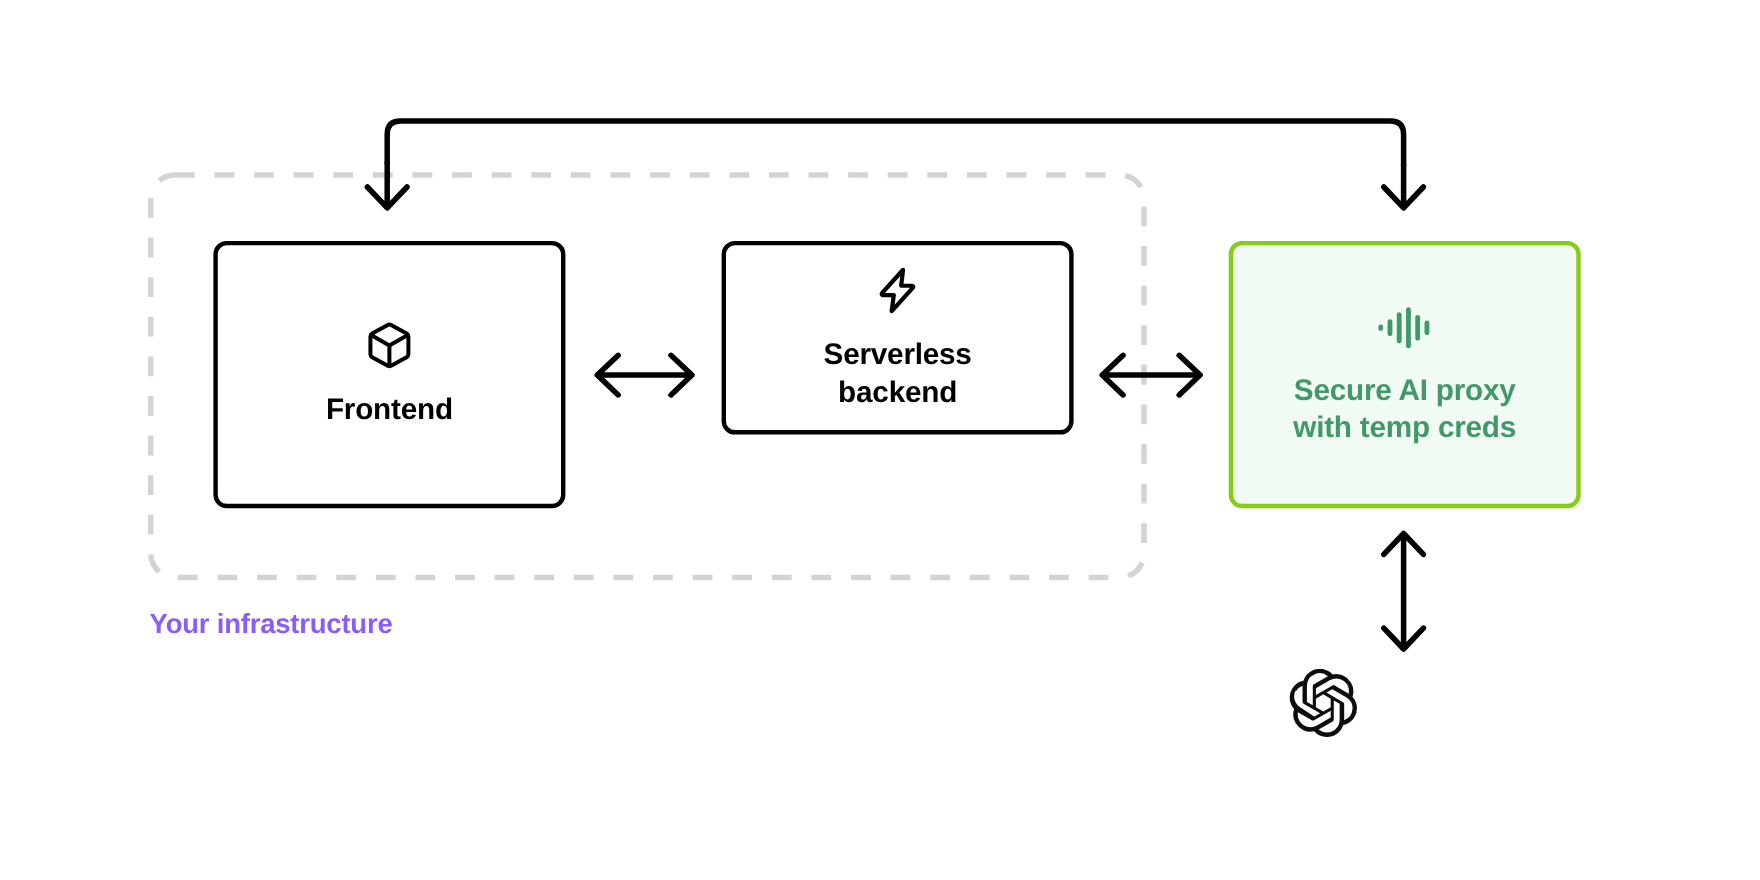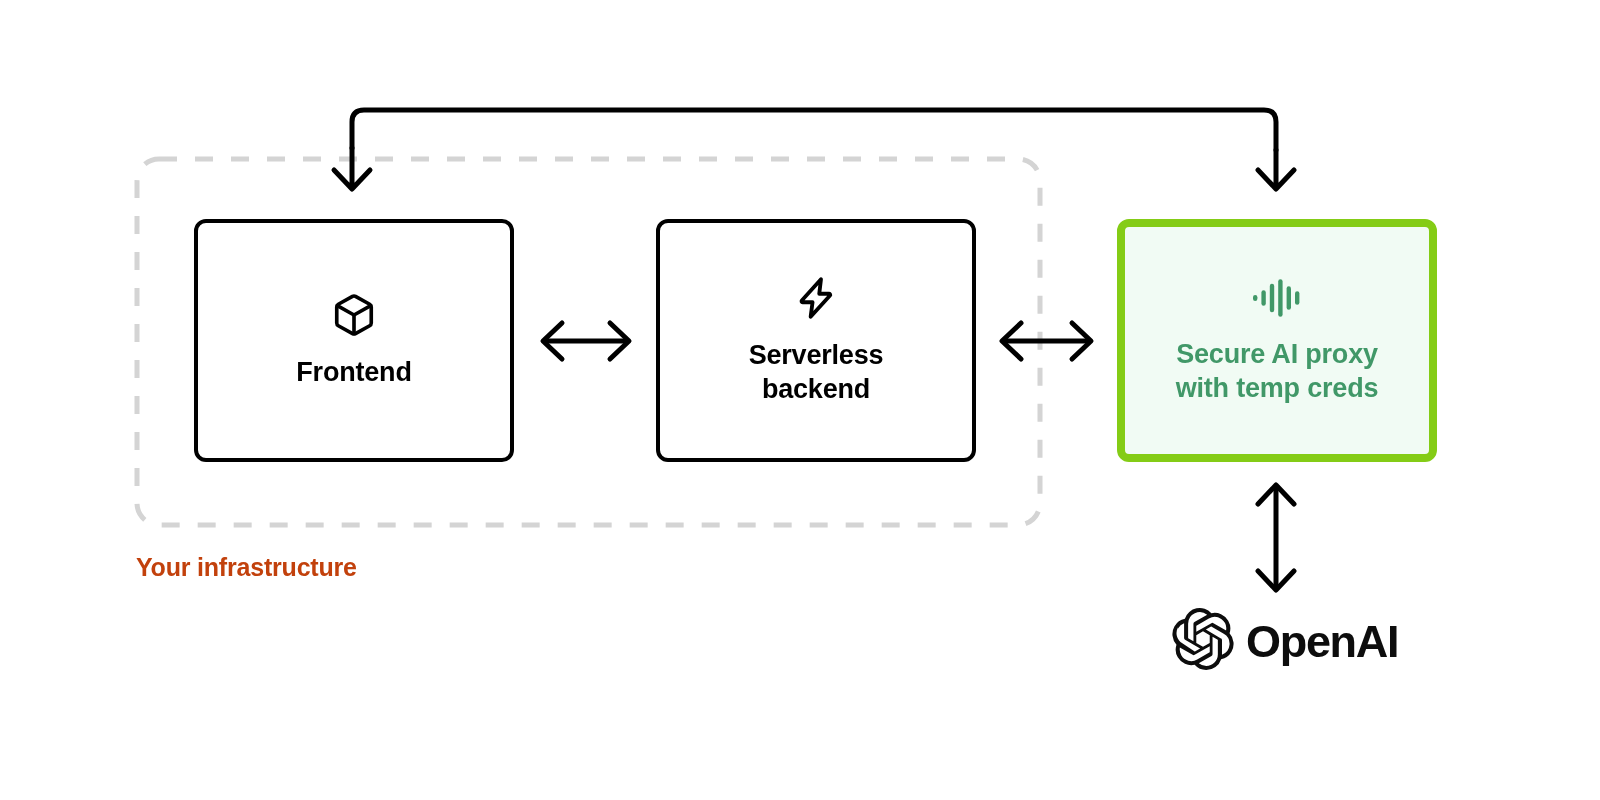--- a/index.html
+++ b/index.html
@@ -43,21 +43,21 @@
     text-align: center;
   }
 
   .node-plain {
     background: #ffffff;
     border: 4px solid #000000;
   }
 
   .node-accent {
     background: #f1fbf4;
-    border: 8px solid #84cc16;
+    border: 4px solid #84cc16;
   }
 
   .node-icon {
     display: block;
     margin-bottom: 14px;
   }
 
   .node-label {
     font-size: 27px;
     font-weight: 700;
@@ -76,39 +76,39 @@
     top: 219px;
     width: 320px;
     height: 243px;
     text-align: center;
   }
 
   #node-backend {
     left: 656px;
     top: 219px;
     width: 320px;
-    height: 243px;
+    height: 176px;
   }
 
   #node-proxy {
     left: 1117px;
     top: 219px;
     width: 320px;
     height: 243px;
   }
 
   
   #boundary-caption {
     position: absolute;
     left: 136px;
     top: 553px;
     font-size: 25px;
     font-weight: 700;
     letter-spacing: -0.2px;
-    color: #c2410c;
+    color: #8b5cf6;
   }
 
   
   #openai-lockup {
     position: absolute;
     left: 1172px;
     top: 608px;
     display: flex;
     align-items: center;
     gap: 12px;
@@ -195,16 +195,15 @@
   </div>
 
   <div id="boundary-caption">Your infrastructure</div>
 
   <div id="openai-lockup">
     <span>
       <svg width="62" height="62" viewBox="0 0 24 24" fill="#0d0d0d">
         <path d="M22.28 9.82a5.98 5.98 0 0 0-.52-4.91 6.05 6.05 0 0 0-6.51-2.9A6.07 6.07 0 0 0 4.98 4.18a5.98 5.98 0 0 0-4 2.9 6.05 6.05 0 0 0 .75 7.1 5.98 5.98 0 0 0 .51 4.91 6.05 6.05 0 0 0 6.52 2.9A5.98 5.98 0 0 0 13.26 24a6.05 6.05 0 0 0 5.77-4.2 5.98 5.98 0 0 0 4-2.9 6.05 6.05 0 0 0-.75-7.08zm-9.02 12.6a4.48 4.48 0 0 1-2.88-1.04l.14-.08 4.78-2.76a.79.79 0 0 0 .39-.68v-6.74l2.02 1.17a.07.07 0 0 1 .04.06v5.58a4.5 4.5 0 0 1-4.49 4.49zM3.6 18.3a4.47 4.47 0 0 1-.54-3.01l.14.09 4.79 2.76a.78.78 0 0 0 .78 0l5.84-3.37v2.33a.08.08 0 0 1-.03.07l-4.84 2.79a4.5 4.5 0 0 1-6.14-1.65zM2.34 7.9a4.48 4.48 0 0 1 2.34-1.97v5.68a.77.77 0 0 0 .39.67l5.81 3.36-2.02 1.17a.07.07 0 0 1-.07 0L4 13.63a4.5 4.5 0 0 1-1.65-6.14zm16.6 3.86-5.83-3.4L15.13 7.2a.07.07 0 0 1 .07 0l4.83 2.79a4.49 4.49 0 0 1-.68 8.1v-5.69a.8.8 0 0 0-.4-.66zm2.01-3.02-.14-.09-4.78-2.79a.78.78 0 0 0-.79 0L9.4 9.23V6.9a.07.07 0 0 1 .03-.07l4.83-2.79a4.49 4.49 0 0 1 6.67 4.65zM8.3 12.87l-2.02-1.17a.08.08 0 0 1-.04-.06V6.07a4.49 4.49 0 0 1 7.37-3.45l-.14.08-4.78 2.76a.79.79 0 0 0-.39.68zm1.1-2.37 2.6-1.5 2.6 1.5v3l-2.6 1.5-2.6-1.5z"></path>
       </svg>
     </span>
-    <span id="openai-wordmark">OpenAI</span>
   </div>
 
 </div>
 
 </body></html>

